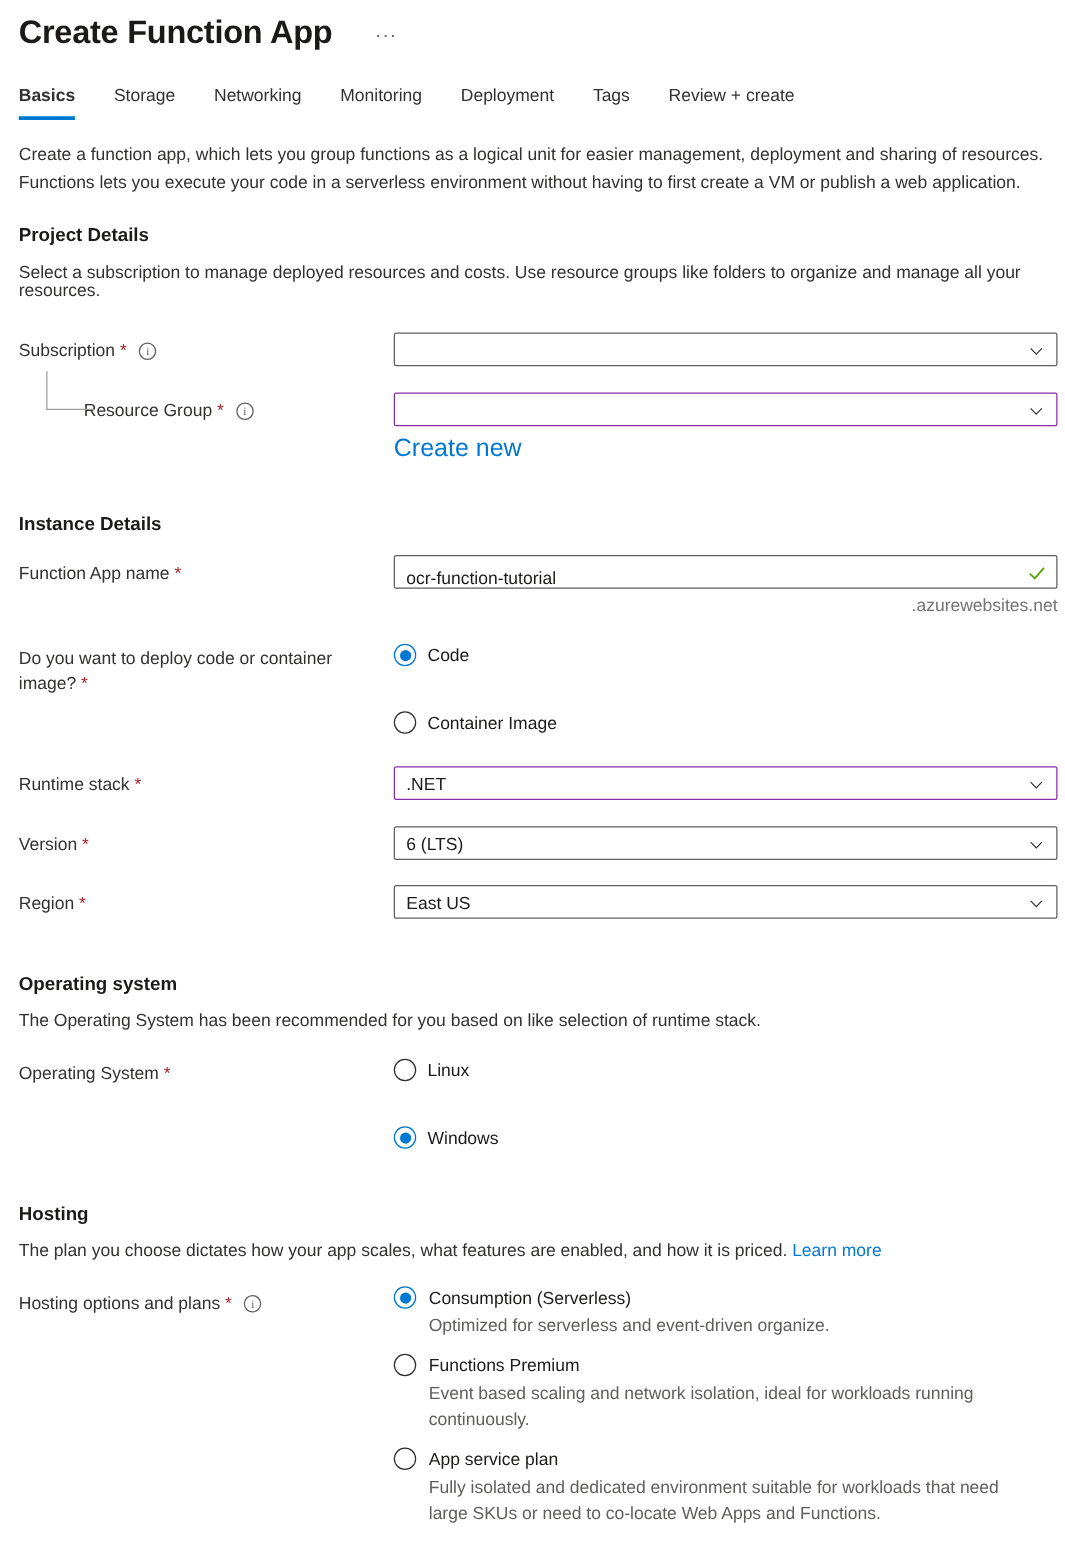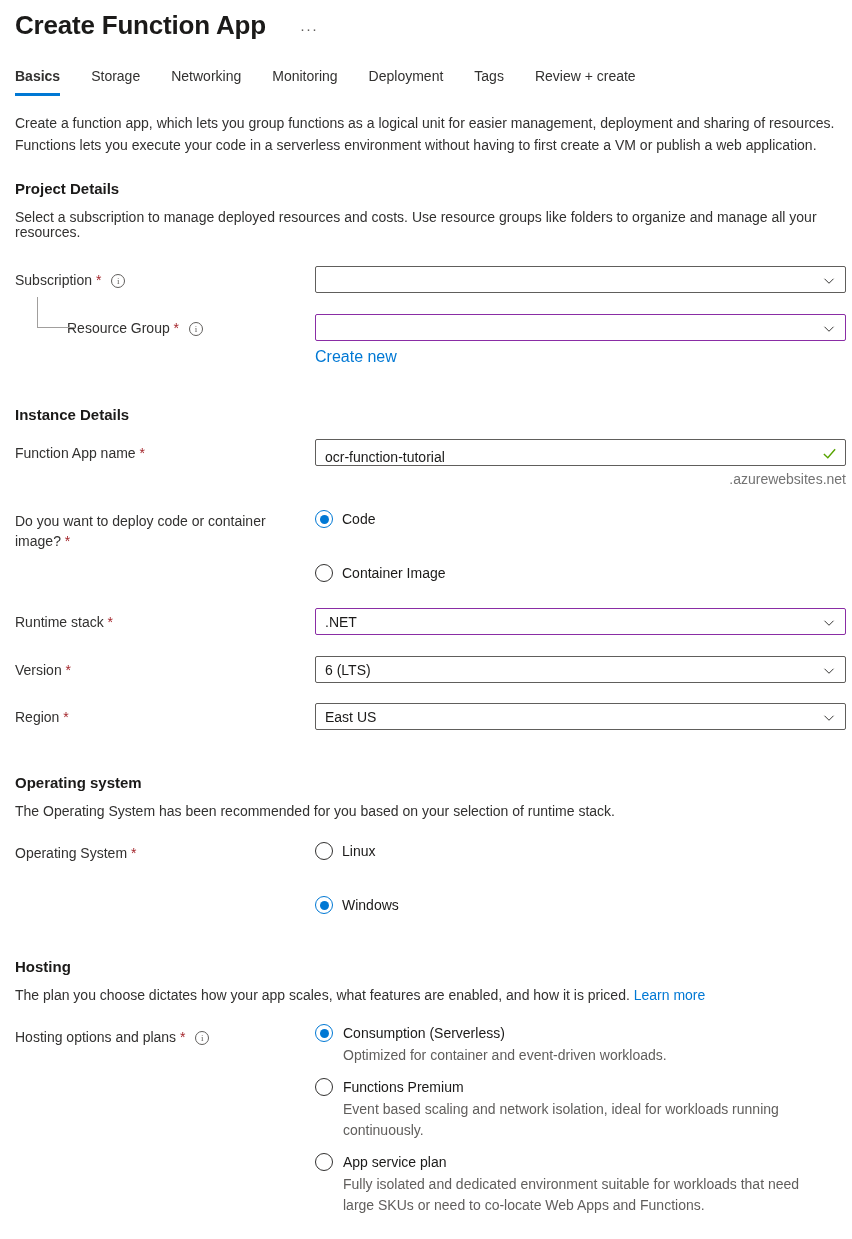--- a/index.html
+++ b/index.html
@@ -42,21 +42,21 @@
     font-size:14px; color:#1b1a19; cursor:pointer; width:100%;
   }
   .dropdown.focus-purple { border:1.5px solid #8a2da5; }
   .chevron { position:absolute; right:10px; top:8px; width:12px; height:12px; }
   .checkmark { position:absolute; right:8px; top:6px; width:15px; height:15px; }
   .textfield input {
     border:none; outline:none; width:100%; font-size:14px; color:#1b1a19;
     font-family:"Liberation Sans", sans-serif; background:transparent;
   }
   .suffix-note { text-align:right; font-size:14px; margin-top:5px; color:#737373; }
-  .create-new { display:inline-block; margin-top:7px; font-size:16px; }
+  .create-new { display:inline-block; margin-top:7px; font-size:20px; }
 
   
   .radio-row { display:flex; align-items:flex-start; gap:36px; padding-top:3px;flex-direction:column; }
   .radio { display:flex; align-items:center; gap:9px; font-size:14px; cursor:pointer; color:#1b1a19; }
   .rb { width:18px; height:18px; border-radius:50%; border:1px solid #323130; background:#fff; flex:0 0 18px; position:relative; }
   .rb.checked { border:1.5px solid #0078d4; }
   .rb.checked::after { content:""; position:absolute; left:50%; top:50%; width:9px; height:9px; margin:-4.5px 0 0 -4.5px; border-radius:50%; background:#0078d4; }
 
   
   .proj-rows { position:relative; margin-top:26px; }
@@ -222,21 +222,21 @@
       <div class="dropdown">
         <span>East US</span>
         <svg class="chevron" viewBox="0 0 16 16">
             <path d="M2 5 L8 11 L14 5" stroke="#323130" stroke-width="1.3" fill="none"></path>
           </svg>
       </div>
     </div>
   </div>
 
   <div class="section-heading mt44">Operating system</div>
-  <p class="section-desc">The Operating System has been recommended for you based on your selection of runtime stack.</p>
+  <p class="section-desc">The Operating System has been recommended for you based on like selection of runtime stack.</p>
 
   <div class="form-row mt20">
     <div class="form-label">
       <span>Operating System</span>
       <span class="req"> *</span>
     </div>
     <div class="form-control">
       <div class="radio-row">
         <label class="radio">
           <span class="rb"></span>
@@ -261,21 +261,21 @@
       <span>Hosting options and plans</span>
       <span class="req"> *</span>
       <span class="info-icon"></span>
     </div>
     <div class="form-control">
       <div class="opt-list">
         <label class="opt">
           <span class="rb checked"></span>
           <span>
             <div class="opt-name">Consumption (Serverless)</div>
-            <div class="opt-desc">Optimized for container and event-driven workloads.</div>
+            <div class="opt-desc">Optimized for serverless and event-driven organize.</div>
           </span>
         </label>
         <label class="opt">
           <span class="rb"></span>
           <span>
             <div class="opt-name">Functions Premium</div>
             <div class="opt-desc">Event based scaling and network isolation, ideal for workloads running continuously.</div>
           </span>
         </label>
         <label class="opt">

